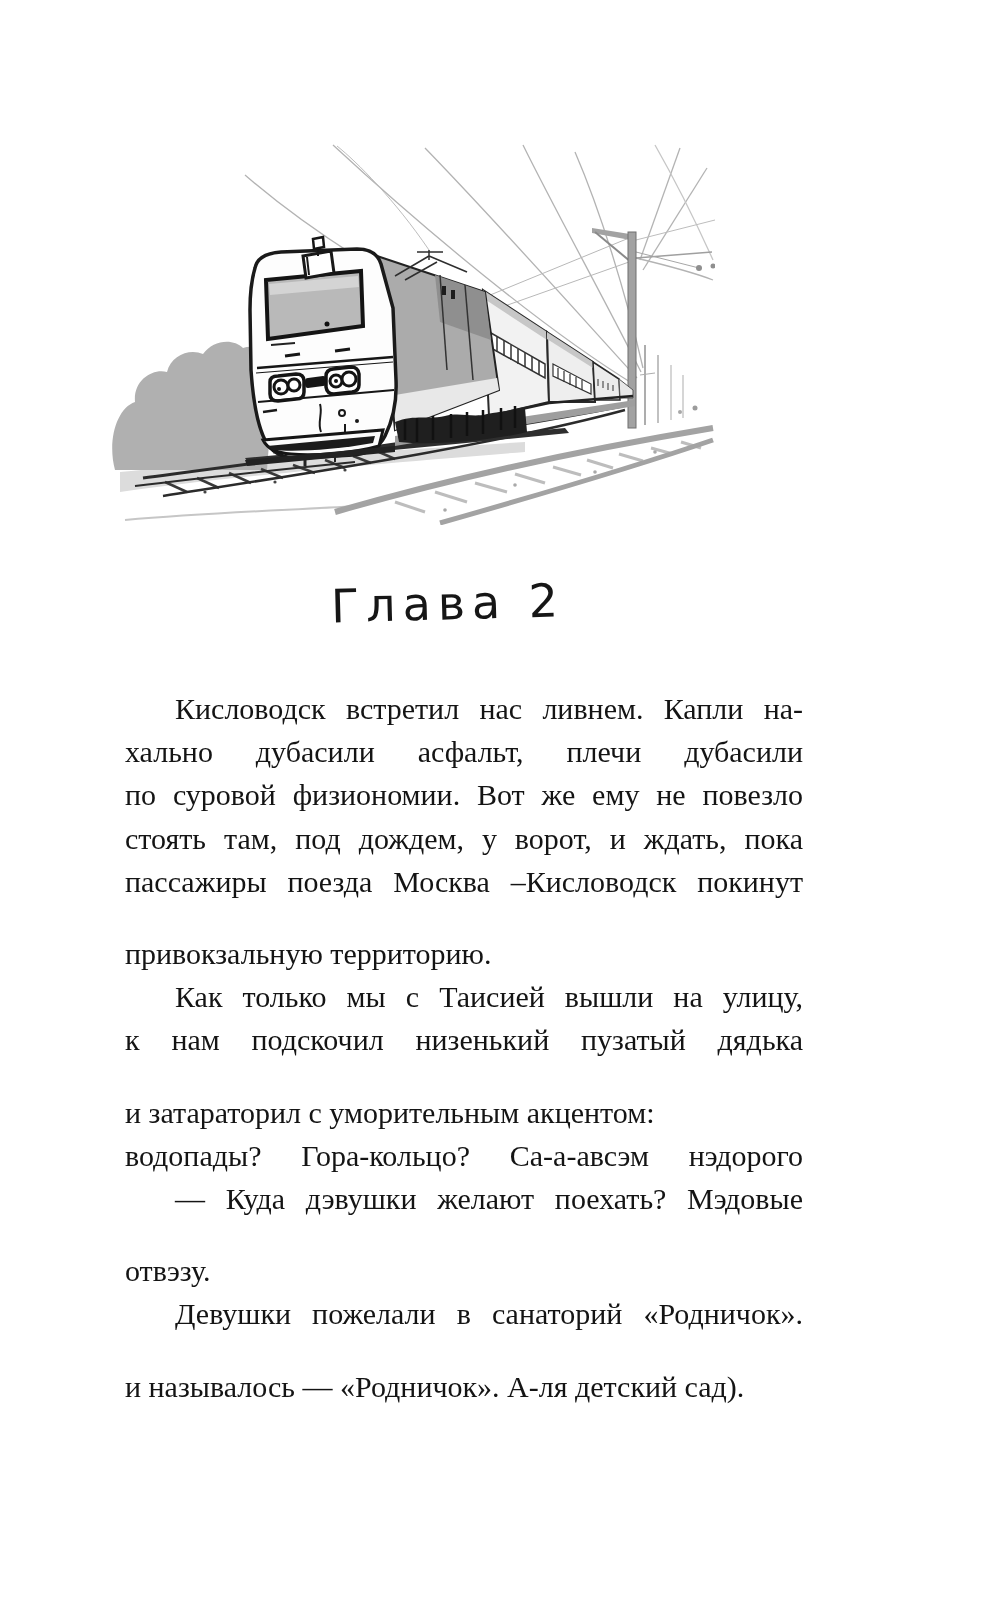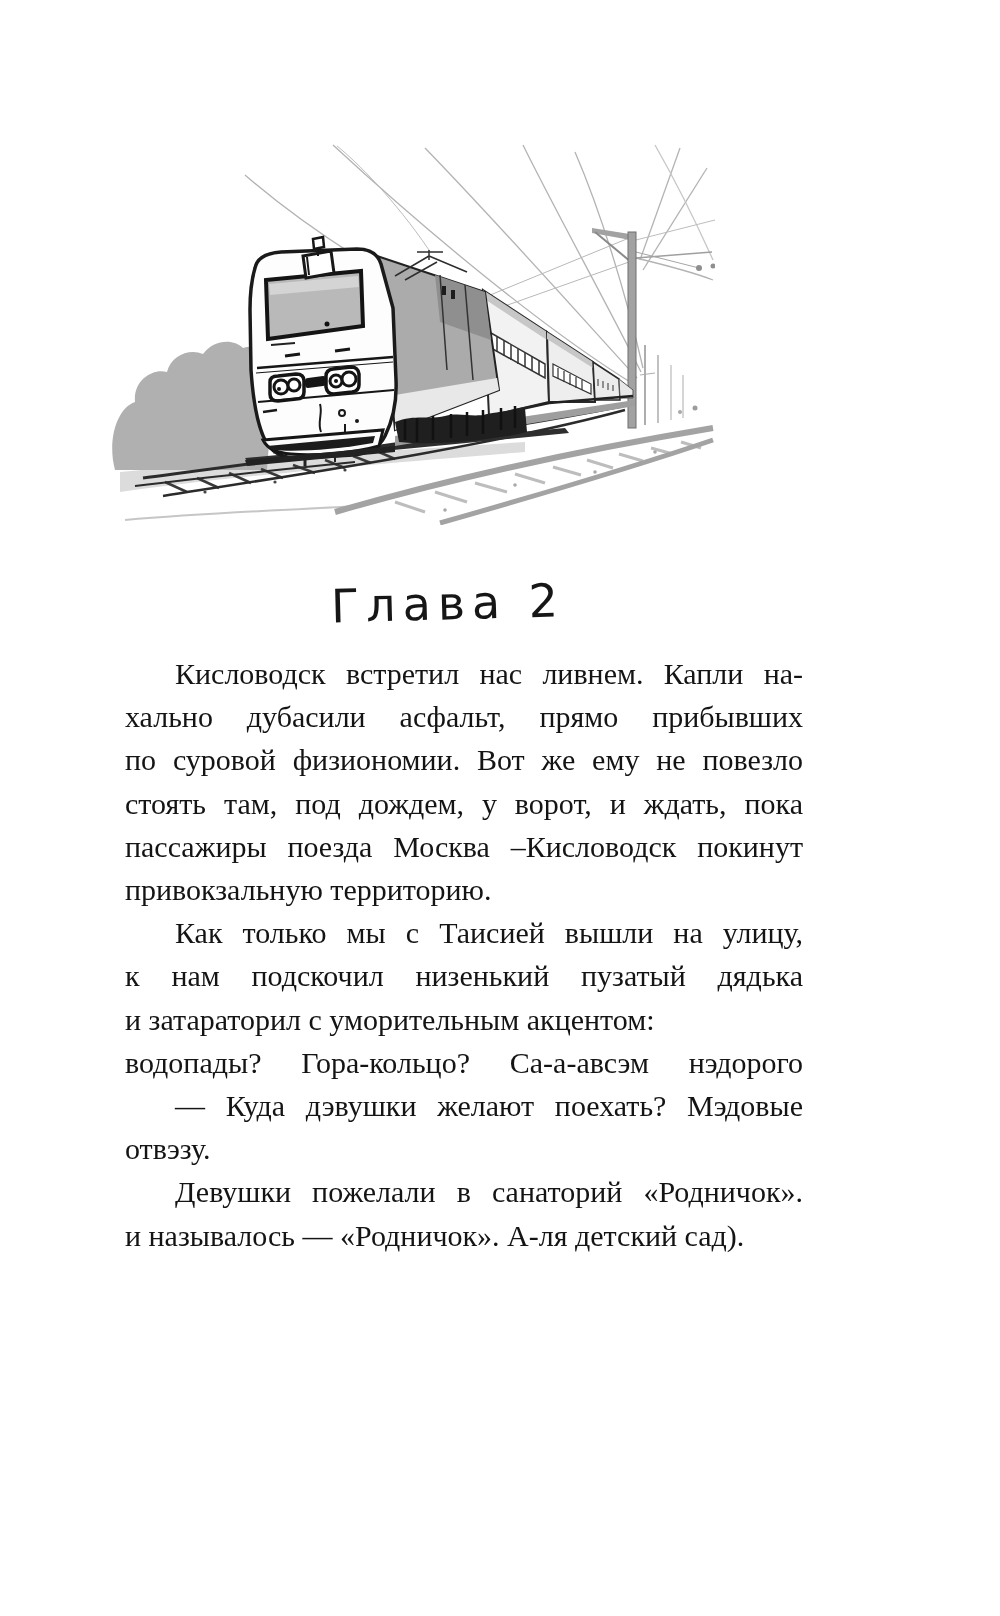--- a/index.html
+++ b/index.html
@@ -3,25 +3,25 @@
 <meta charset="utf-8">
 <style>
   html,body{margin:0;padding:0;}
   body{width:1000px;height:1616px;background:#ffffff;position:relative;overflow:hidden;
        font-family:"Liberation Serif","DejaVu Serif",serif;color:#1a1a1a;}
   .page{position:absolute;inset:0;background:#ffffff;}
   .illustration{position:absolute;left:95px;top:140px;width:620px;height:385px;}
   .chapter-heading{position:absolute;left:125px;top:576px;width:678px;text-align:center;
        font-family:"DejaVu Sans",sans-serif;font-size:46px;font-weight:500;letter-spacing:7px;
        color:#161616;transform:rotate(-1.5deg) translateX(-16px);}
-  .body-text{position:absolute;left:125px;top:652px;width:678px;}
+  .body-text{position:absolute;left:125px;top:687px;width:678px;}
   .line{font-size:30px;line-height:43.2px;text-align:justify;text-align-last:justify;
        white-space:nowrap;color:#141414;}
   .line.indent{padding-left:50px;}
-  .line.last{text-align-last:left;}
+  .line.last{text-align-last:left;margin-top:29px;}
 </style>
 </head>
 <body>
 
 <div class="page">
 
   <svg class="illustration" viewBox="0 0 620 385" xmlns="http://www.w3.org/2000/svg">
 
     <g stroke="#b3b3b3" stroke-width="1.3" fill="none">
       <path d="M150,35 C260,130 420,210 540,252"></path>
@@ -215,21 +215,21 @@
       <path d="M150,320 L300,306 L300,312 L152,326 Z" fill="#222222"></path>
       <line x1="210" y1="318" x2="210" y2="326" stroke="#222" stroke-width="3"></line>
       <line x1="240" y1="315" x2="240" y2="322" stroke="#222" stroke-width="2"></line>
     </g>
   </svg>
 
   <div class="chapter-heading">Глава 2</div>
 
   <div class="body-text" id="body-text">
       <div class="line indent">Кисловодск встретил нас ливнем. Капли на-</div>
-      <div class="line">хально дубасили асфальт, прямо прибывших</div>
+      <div class="line">хально дубасили асфальт, плечи дубасили</div>
       <div class="line">по суровой физиономии. Вот же ему не повезло</div>
       <div class="line">стоять там, под дождем, у ворот, и ждать, пока</div>
       <div class="line">пассажиры поезда Москва –Кисловодск покинут</div>
       <div class="line last">привокзальную территорию.</div>
       <div class="line indent">Как только мы с Таисией вышли на улицу,</div>
       <div class="line">к нам подскочил низенький пузатый дядька</div>
       <div class="line last">и затараторил с уморительным акцентом:</div>
       <div class="line">водопады? Гора-кольцо? Са-а-авсэм нэдорого</div>
       <div class="line indent">—  Куда дэвушки желают поехать? Мэдовые</div>
       <div class="line last">отвэзу.</div>

